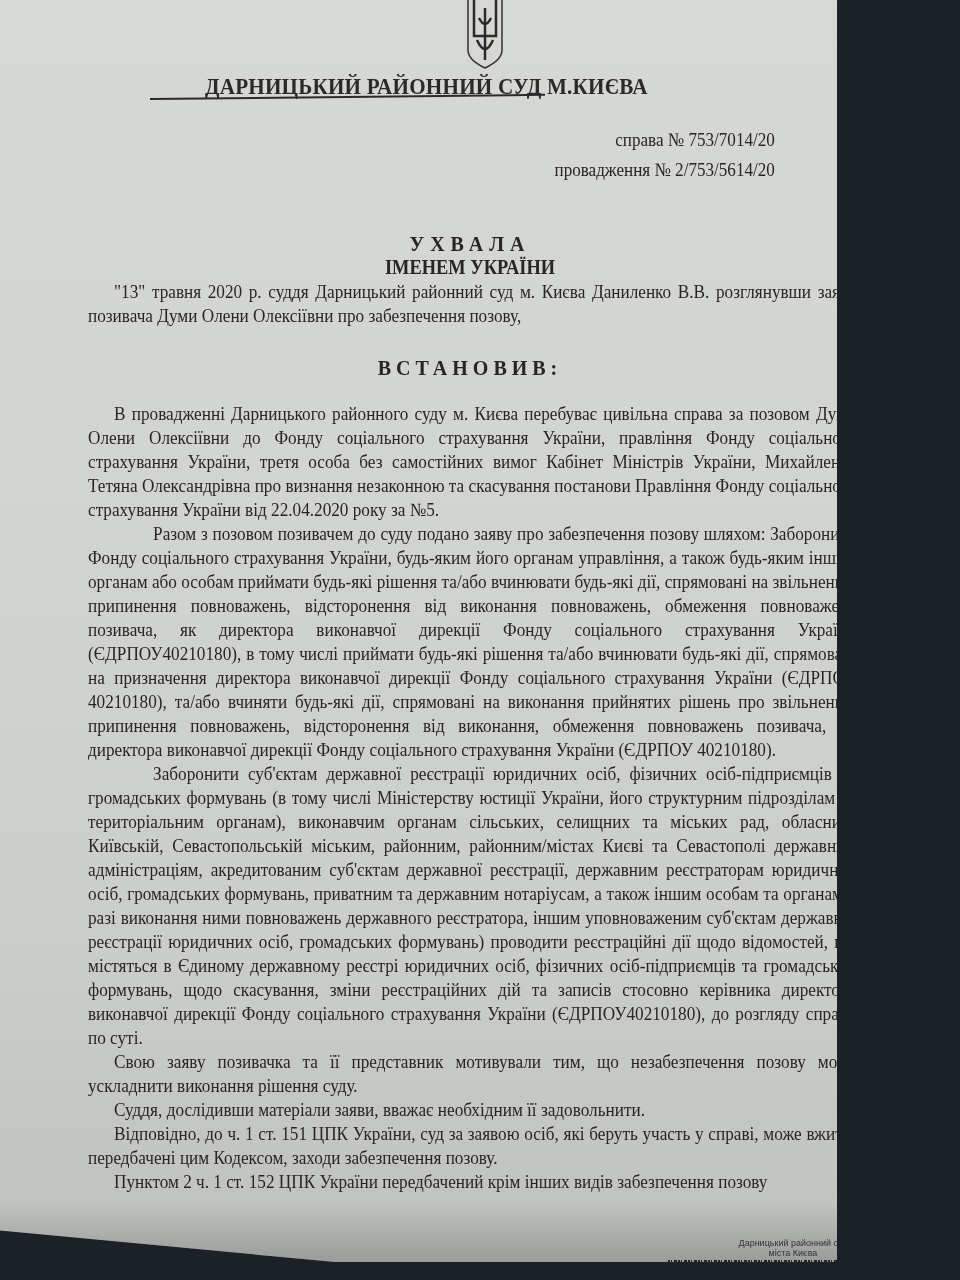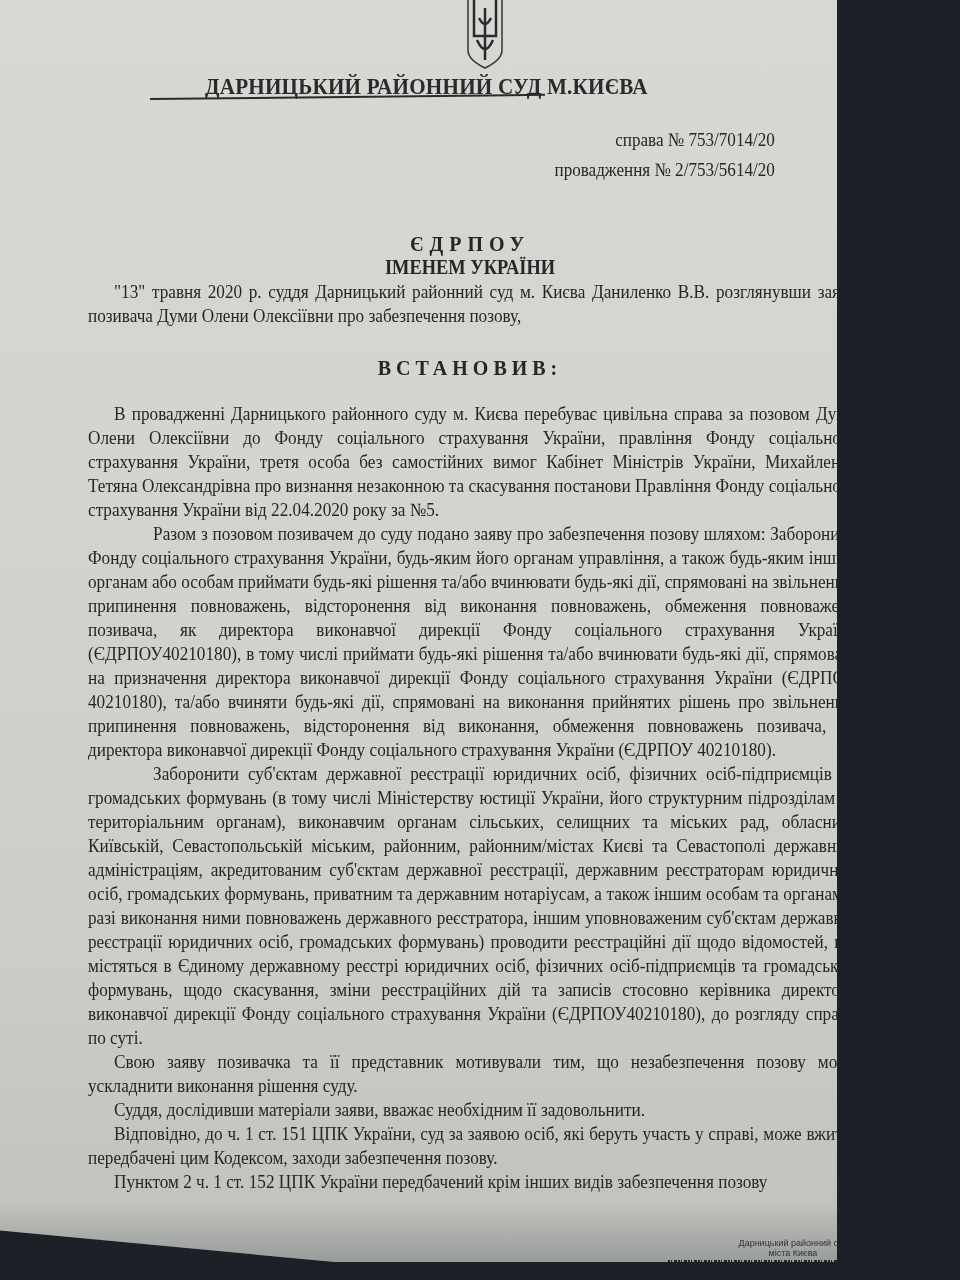--- a/index.html
+++ b/index.html
@@ -85,21 +85,21 @@
     <polygon points="18,2 42,2 58,18 58,72 42,88 18,88 2,72 2,18" fill="#e6a7ae" opacity="0.85"></polygon>
     <text x="30" y="40" text-anchor="middle" font-family="Liberation Sans, sans-serif" font-weight="bold" font-size="17" fill="#f3d5d8">STOP</text>
     <text x="30" y="54" text-anchor="middle" font-family="Liberation Sans, sans-serif" font-size="8" fill="#f3d5d8">КОРУПЦІЇ</text>
   </svg>
 
   <div class="case-no text">
     <div>справа № 753/7014/20</div>
     <div>провадження № 2/753/5614/20</div>
   </div>
 
-  <div class="title-1 text">ЄДРПОУ</div>
+  <div class="title-1 text">УХВАЛА</div>
   <div class="title-2 text">ІМЕНЕМ УКРАЇНИ</div>
 
   <div class="body-block text" style="top:280px;">
     <p class="indent">"13" травня 2020 р. суддя Дарницький районний суд м. Києва Даниленко В.В. розглянувши заяву позивача Думи Олени Олексіївни про забезпечення позову,</p>
   </div>
 
   <div class="heading-est text">ВСТАНОВИВ:</div>
 
   <div class="body-block text" style="top:402px;">
     <p class="indent">В провадженні Дарницького районного суду м. Києва перебуває цивільна справа за позовом Думи Олени Олексіївни до Фонду соціального страхування України, правління Фонду соціального страхування України, третя особа без самостійних вимог Кабінет Міністрів України, Михайленко Тетяна Олександрівна про визнання незаконною та скасування постанови Правління Фонду соціального страхування України від 22.04.2020 року за №5.</p>

